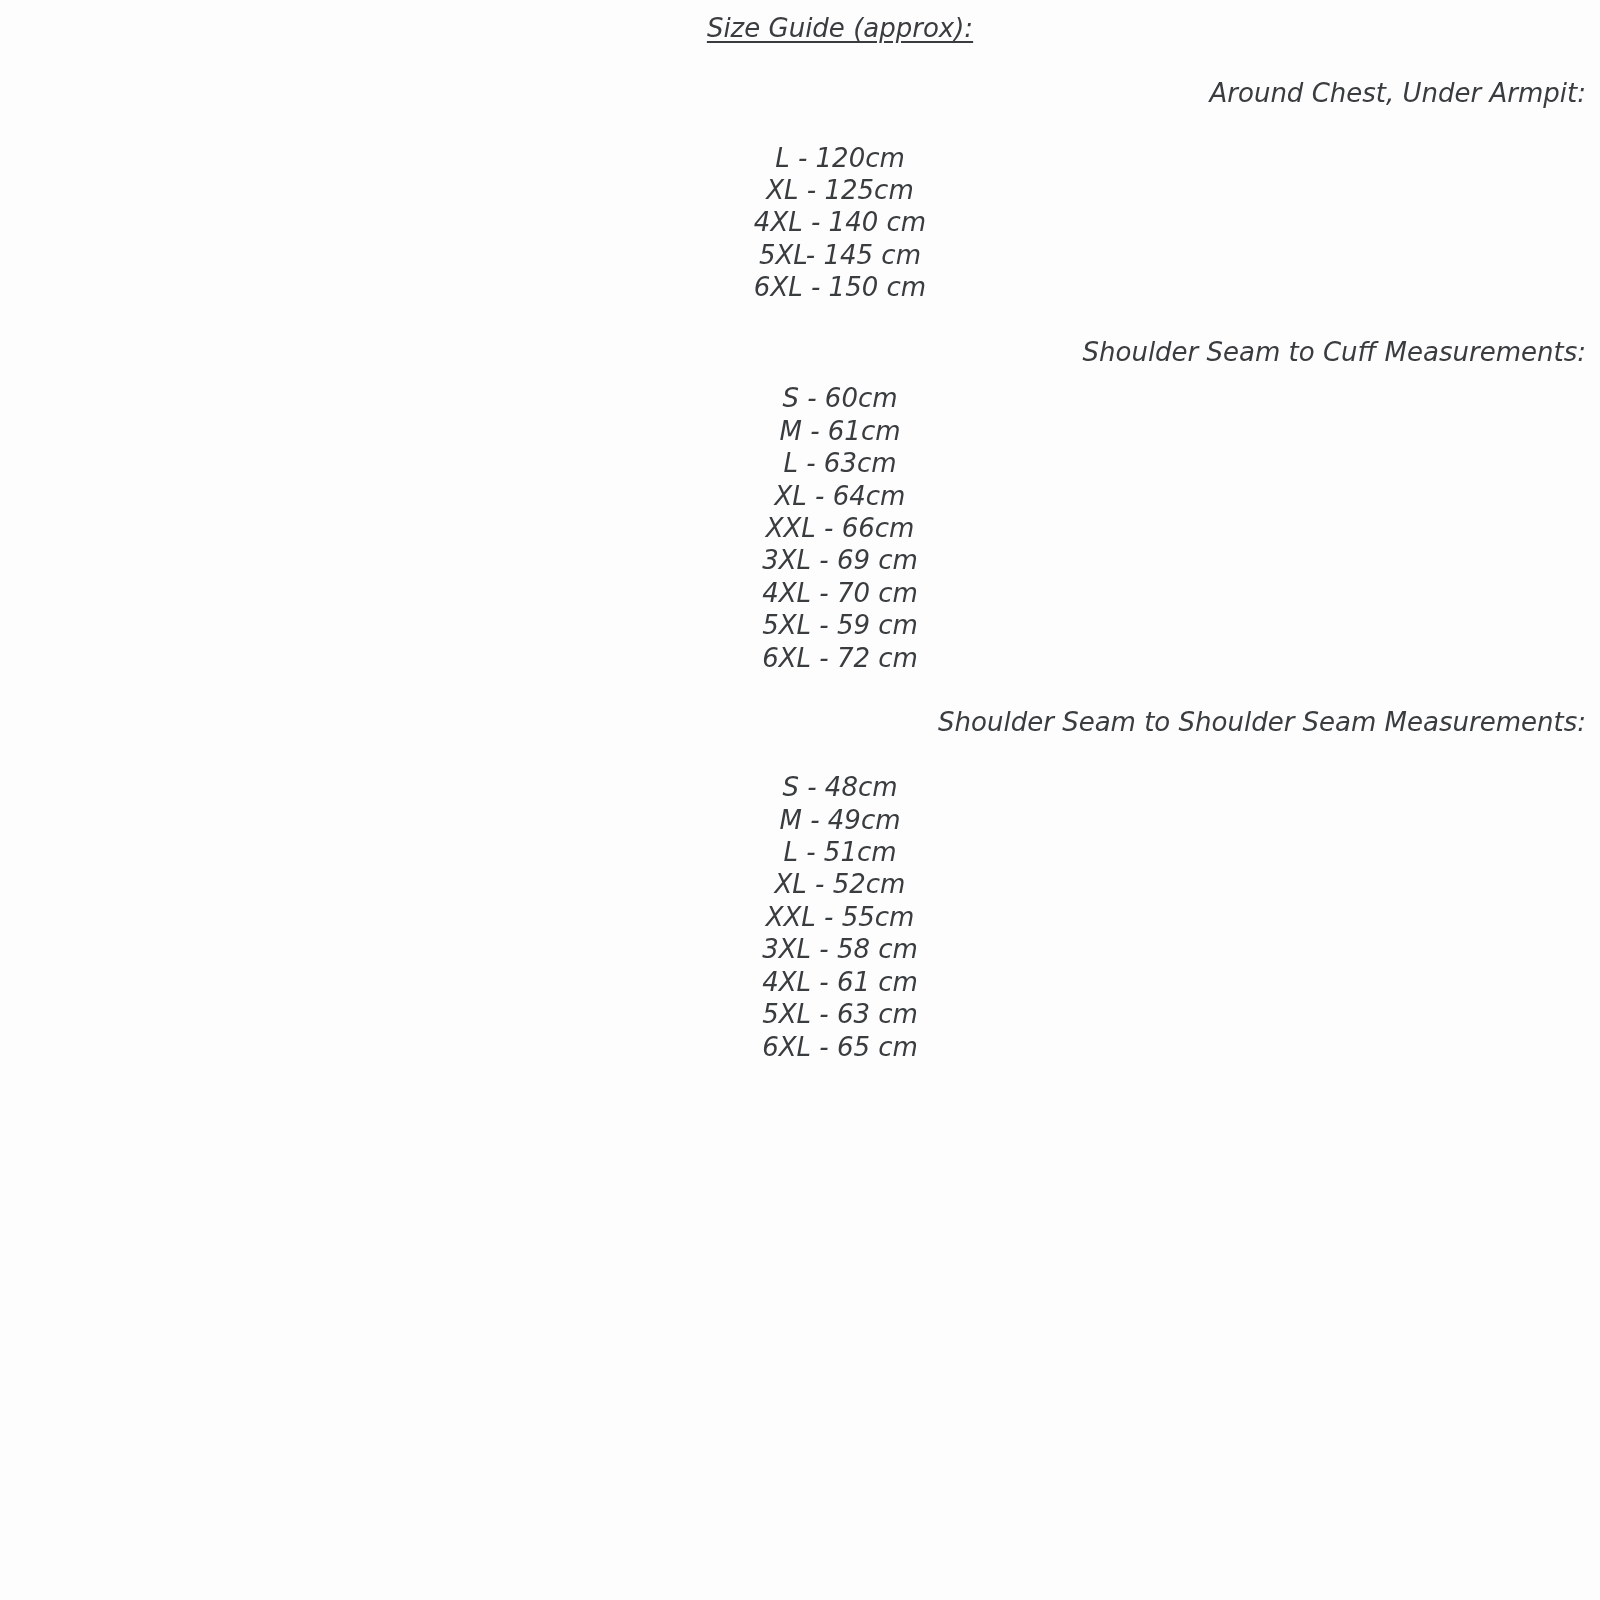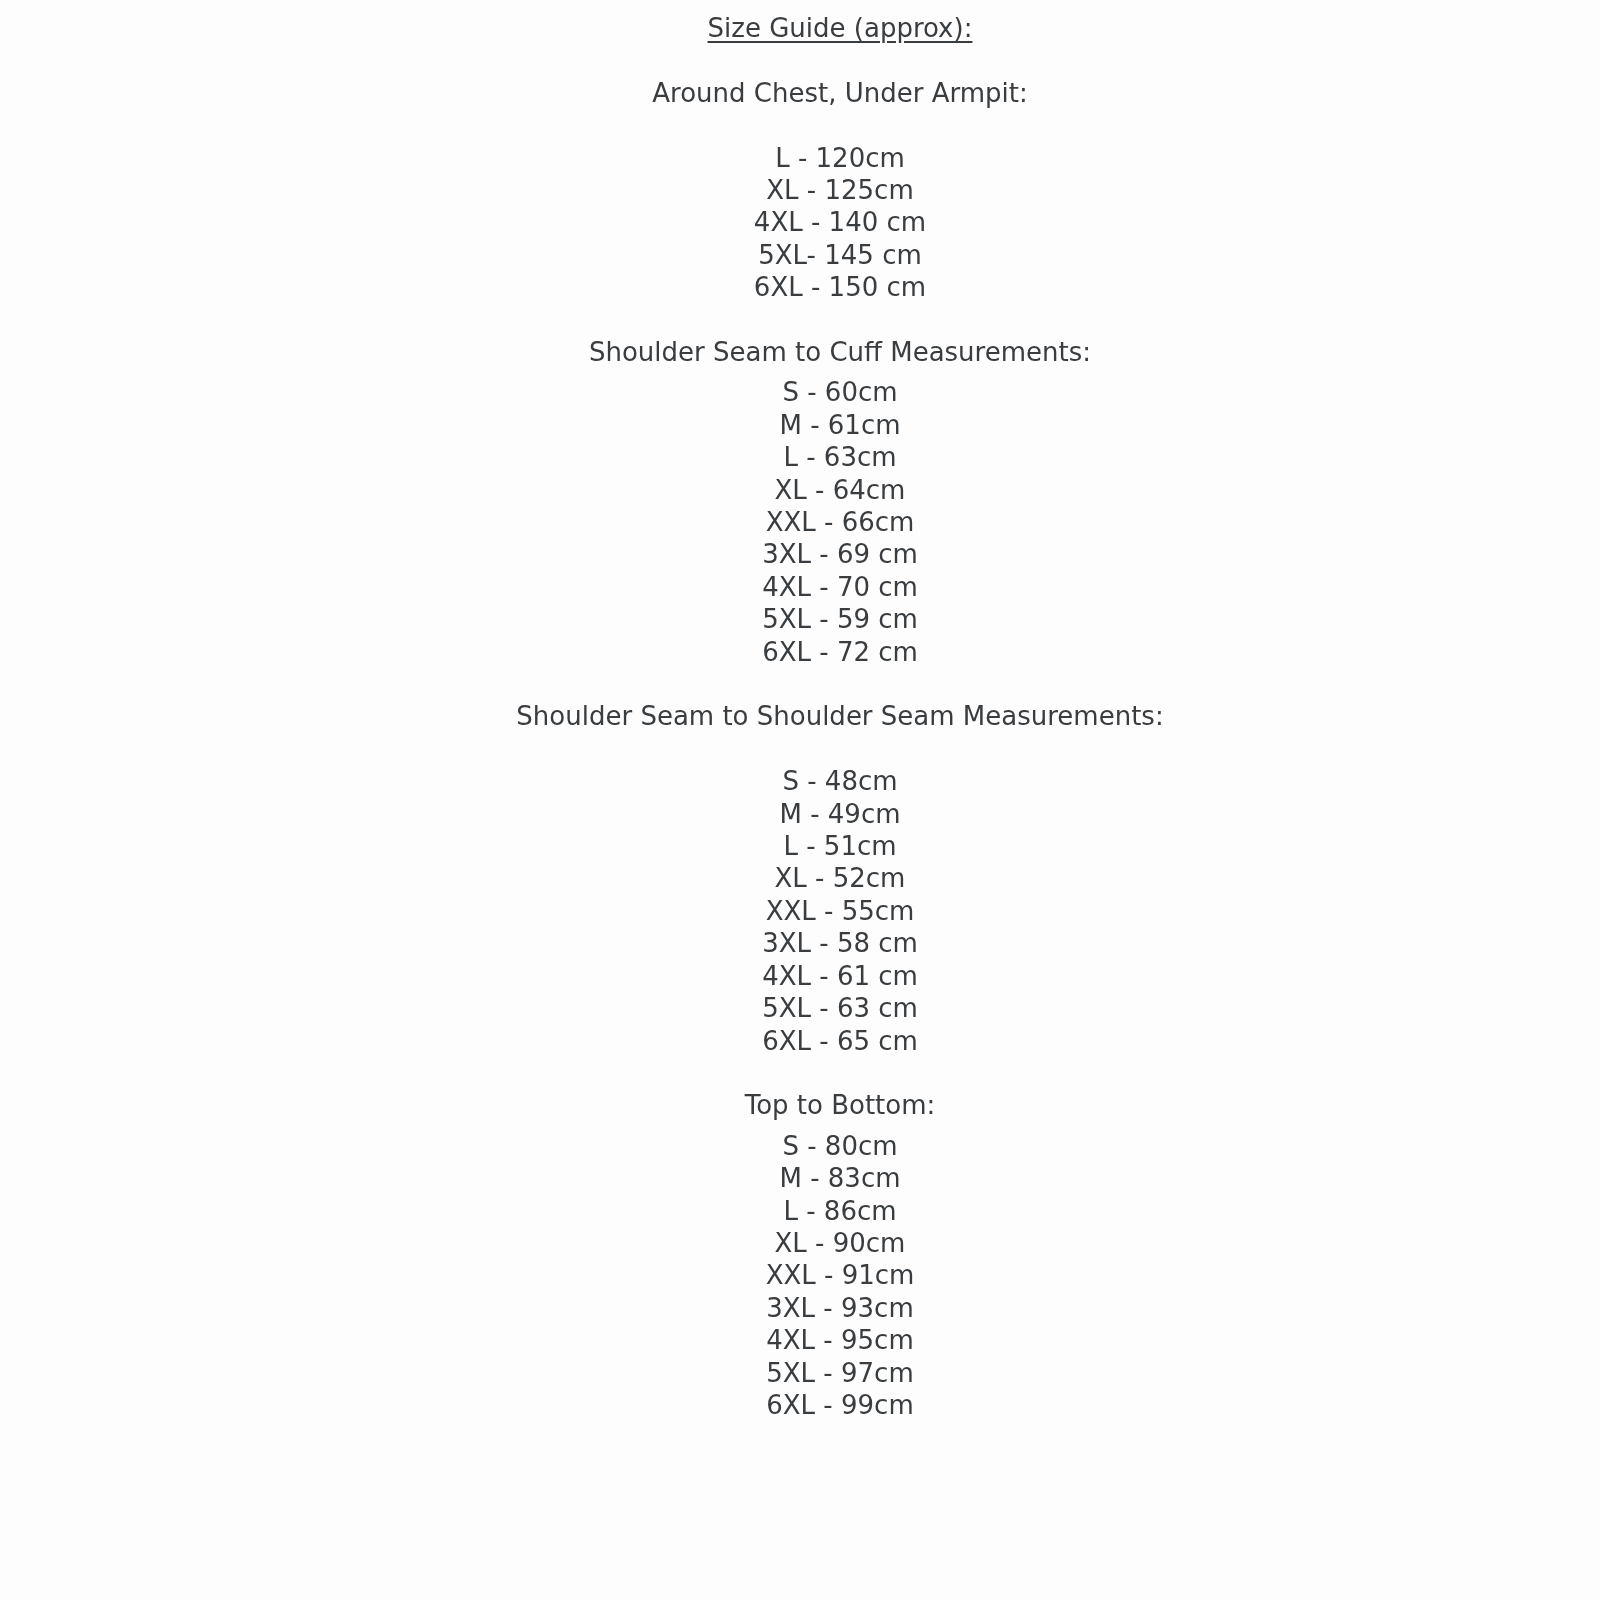--- a/index.html
+++ b/index.html
@@ -14,31 +14,33 @@
     color: #3a3d40;
     font-family: "DejaVu Sans", "Liberation Sans", sans-serif;
     font-size: 26px;
     line-height: 32.4px;
   }
   .content {
     box-sizing: border-box;
     width: 1600px;
     padding: 12px 0 0 80px; 
     text-align: center;
+    font-style: italic;
   }
   .title {
     text-decoration: underline;
     text-underline-offset: 4px;
     margin: 0 0 32.4px 0;
   }
   .section {
     margin-top: 32.4px;
   }
   .heading {
-    margin: 8px;
+    margin: 14px;
+    text-align: right;
   }
   .heading.gap-after {
     margin-bottom: 32.4px;
   }
   .line {
     margin: 0;
   }
 </style>
 </head>
 <body>
@@ -71,26 +73,14 @@
         <div class="line">S - 48cm</div>
         <div class="line">M - 49cm</div>
         <div class="line">L - 51cm</div>
         <div class="line">XL - 52cm</div>
         <div class="line">XXL - 55cm</div>
         <div class="line">3XL - 58 cm</div>
         <div class="line">4XL - 61 cm</div>
         <div class="line">5XL - 63 cm</div>
         <div class="line">6XL - 65 cm</div>
       </div>
-      <div class="section">
-        <div class="heading">Top to Bottom:</div>
-        <div class="line">S - 80cm</div>
-        <div class="line">M - 83cm</div>
-        <div class="line">L - 86cm</div>
-        <div class="line">XL - 90cm</div>
-        <div class="line">XXL - 91cm</div>
-        <div class="line">3XL - 93cm</div>
-        <div class="line">4XL - 95cm</div>
-        <div class="line">5XL - 97cm</div>
-        <div class="line">6XL - 99cm</div>
-      </div>
     </div>
 </div>
 
 </body></html>

